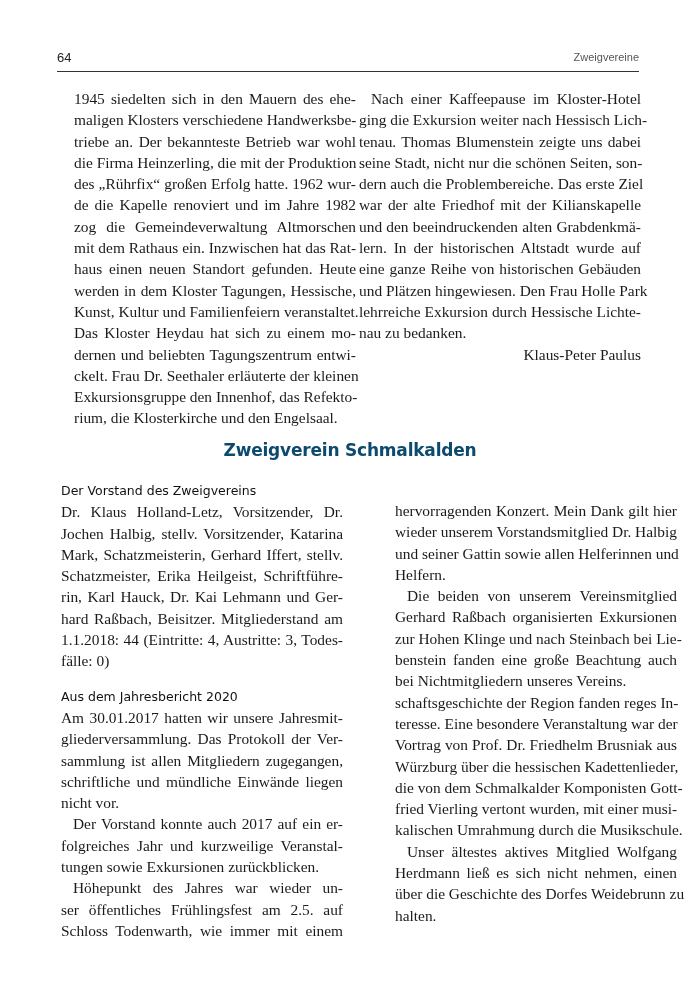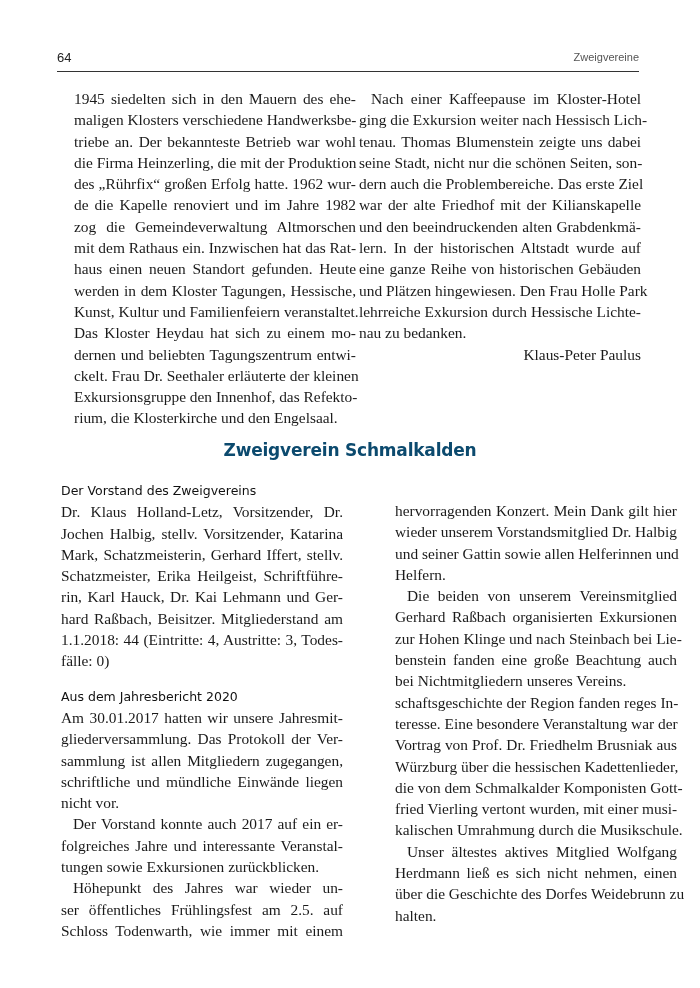--- a/index.html
+++ b/index.html
@@ -81,21 +81,21 @@
   <div class="line">1.1.2018: 44 (Eintritte: 4, Austritte: 3, Todes-</div>
   <div class="line last">fälle: 0)</div>
   <div class="gap"></div>
   <div class="subhead">Aus dem Jahresbericht 2020</div>
   <div class="line">Am 30.01.2017 hatten wir unsere Jahresmit-</div>
   <div class="line">gliederversammlung. Das Protokoll der Ver-</div>
   <div class="line">sammlung ist allen Mitgliedern zugegangen,</div>
   <div class="line">schriftliche und mündliche Einwände liegen</div>
   <div class="line last">nicht vor.</div>
   <div class="line indent">Der Vorstand konnte auch 2017 auf ein er-</div>
-  <div class="line">folgreiches Jahre und interessante Veranstal-</div>
+  <div class="line">folgreiches Jahr und kurzweilige Veranstal-</div>
   <div class="line last">tungen sowie Exkursionen zurückblicken.</div>
   <div class="line indent">Höhepunkt des Jahres war wieder un-</div>
   <div class="line">ser öffentliches Frühlingsfest am 2.5. auf</div>
   <div class="line">Schloss Todenwarth, wie immer mit einem</div>
 </div>
 
 <div class="col col-bot-right">
   <div class="line">hervorragenden Konzert. Mein Dank gilt hier</div>
   <div class="line">wieder unserem Vorstandsmitglied Dr. Halbig</div>
   <div class="line">und seiner Gattin sowie allen Helferinnen und</div>

